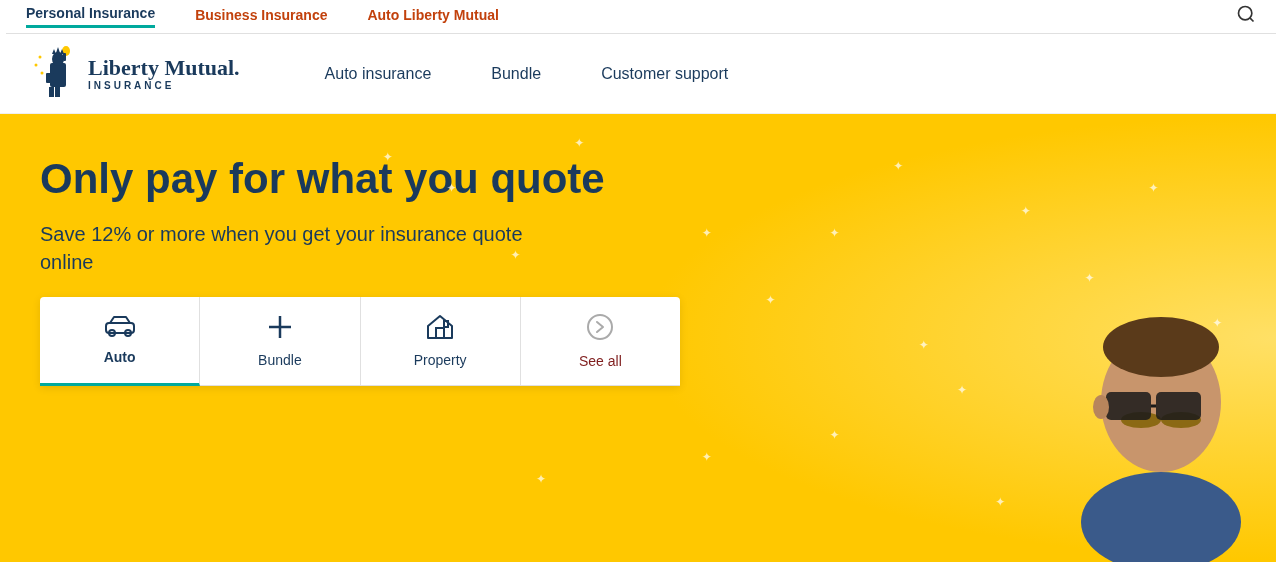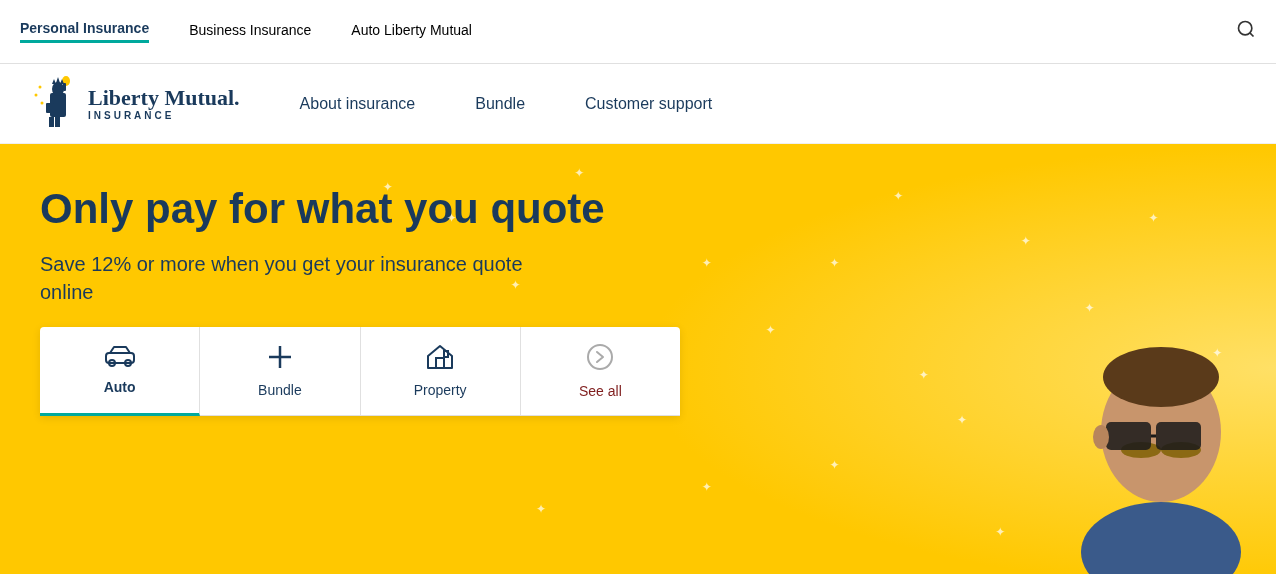--- a/index.html
+++ b/index.html
@@ -2,37 +2,39 @@
 <html><head>
   <meta charset="utf-8">
   <style>
     * { margin: 0; padding: 0; box-sizing: border-box; }
     body { font-family: 'Arial', sans-serif; width: 1276px; height: 574px; overflow: hidden; }
 
     
     .top-nav {
       background: #fff;
       border-bottom: 1px solid #e0e0e0;
-      height: 64px;
+      height: 34px;
       display: flex;
       align-items: center;
       padding: 0 20px;
       position: relative;
+      margin-left: 6px;
     }
     .top-nav-links {
       display: flex;
       align-items: center;
       gap: 40px;
     }
     .top-nav-link {
       font-size: 14px;
-      color: #000000;
+      color: #c2410c;
       text-decoration: none;
       padding-bottom: 4px;
       cursor: pointer;
+      font-weight: bold;
     }
     .top-nav-link.active {
       color: #1a3a5c;
       font-weight: 600;
       border-bottom: 3px solid #00a99d;
     }
     .top-nav-search {
       margin-left: auto;
       font-size: 18px;
       color: #333;
@@ -45,21 +47,21 @@
       height: 80px;
       display: flex;
       align-items: center;
       padding: 0 30px;
       border-bottom: 1px solid #f0f0f0;
     }
     .logo-area {
       display: flex;
       align-items: center;
       gap: 10px;
-      margin-right: 60px;
+      margin-right: 85px;
     }
     .logo-icon {
       width: 48px;
       height: 58px;
     }
     .logo-text {
       display: flex;
       flex-direction: column;
     }
     .logo-name {
@@ -266,21 +268,21 @@
       <circle cx="10" cy="12" r="1.5" fill="#ffc800"></circle>
       <circle cx="6" cy="20" r="1.5" fill="#ffc800"></circle>
       <circle cx="12" cy="28" r="1.5" fill="#ffc800"></circle>
     </svg>
     <div class="logo-text">
       <span class="logo-name">Liberty Mutual.</span>
       <span class="logo-sub">INSURANCE</span>
     </div>
   </div>
   <nav class="main-nav">
-    <span class="main-nav-item">About insurance</span>
+    <span class="main-nav-item">Auto insurance</span>
     <span class="main-nav-item">Bundle</span>
     <span class="main-nav-item">Customer support</span>
   </nav>
 </div>
 
 <div class="hero">
 
   <div class="sparkles">
     <span class="sparkle" style="top:15%; left:35%;">✦</span>
     <span class="sparkle" style="top:25%; left:55%;">✦</span>

